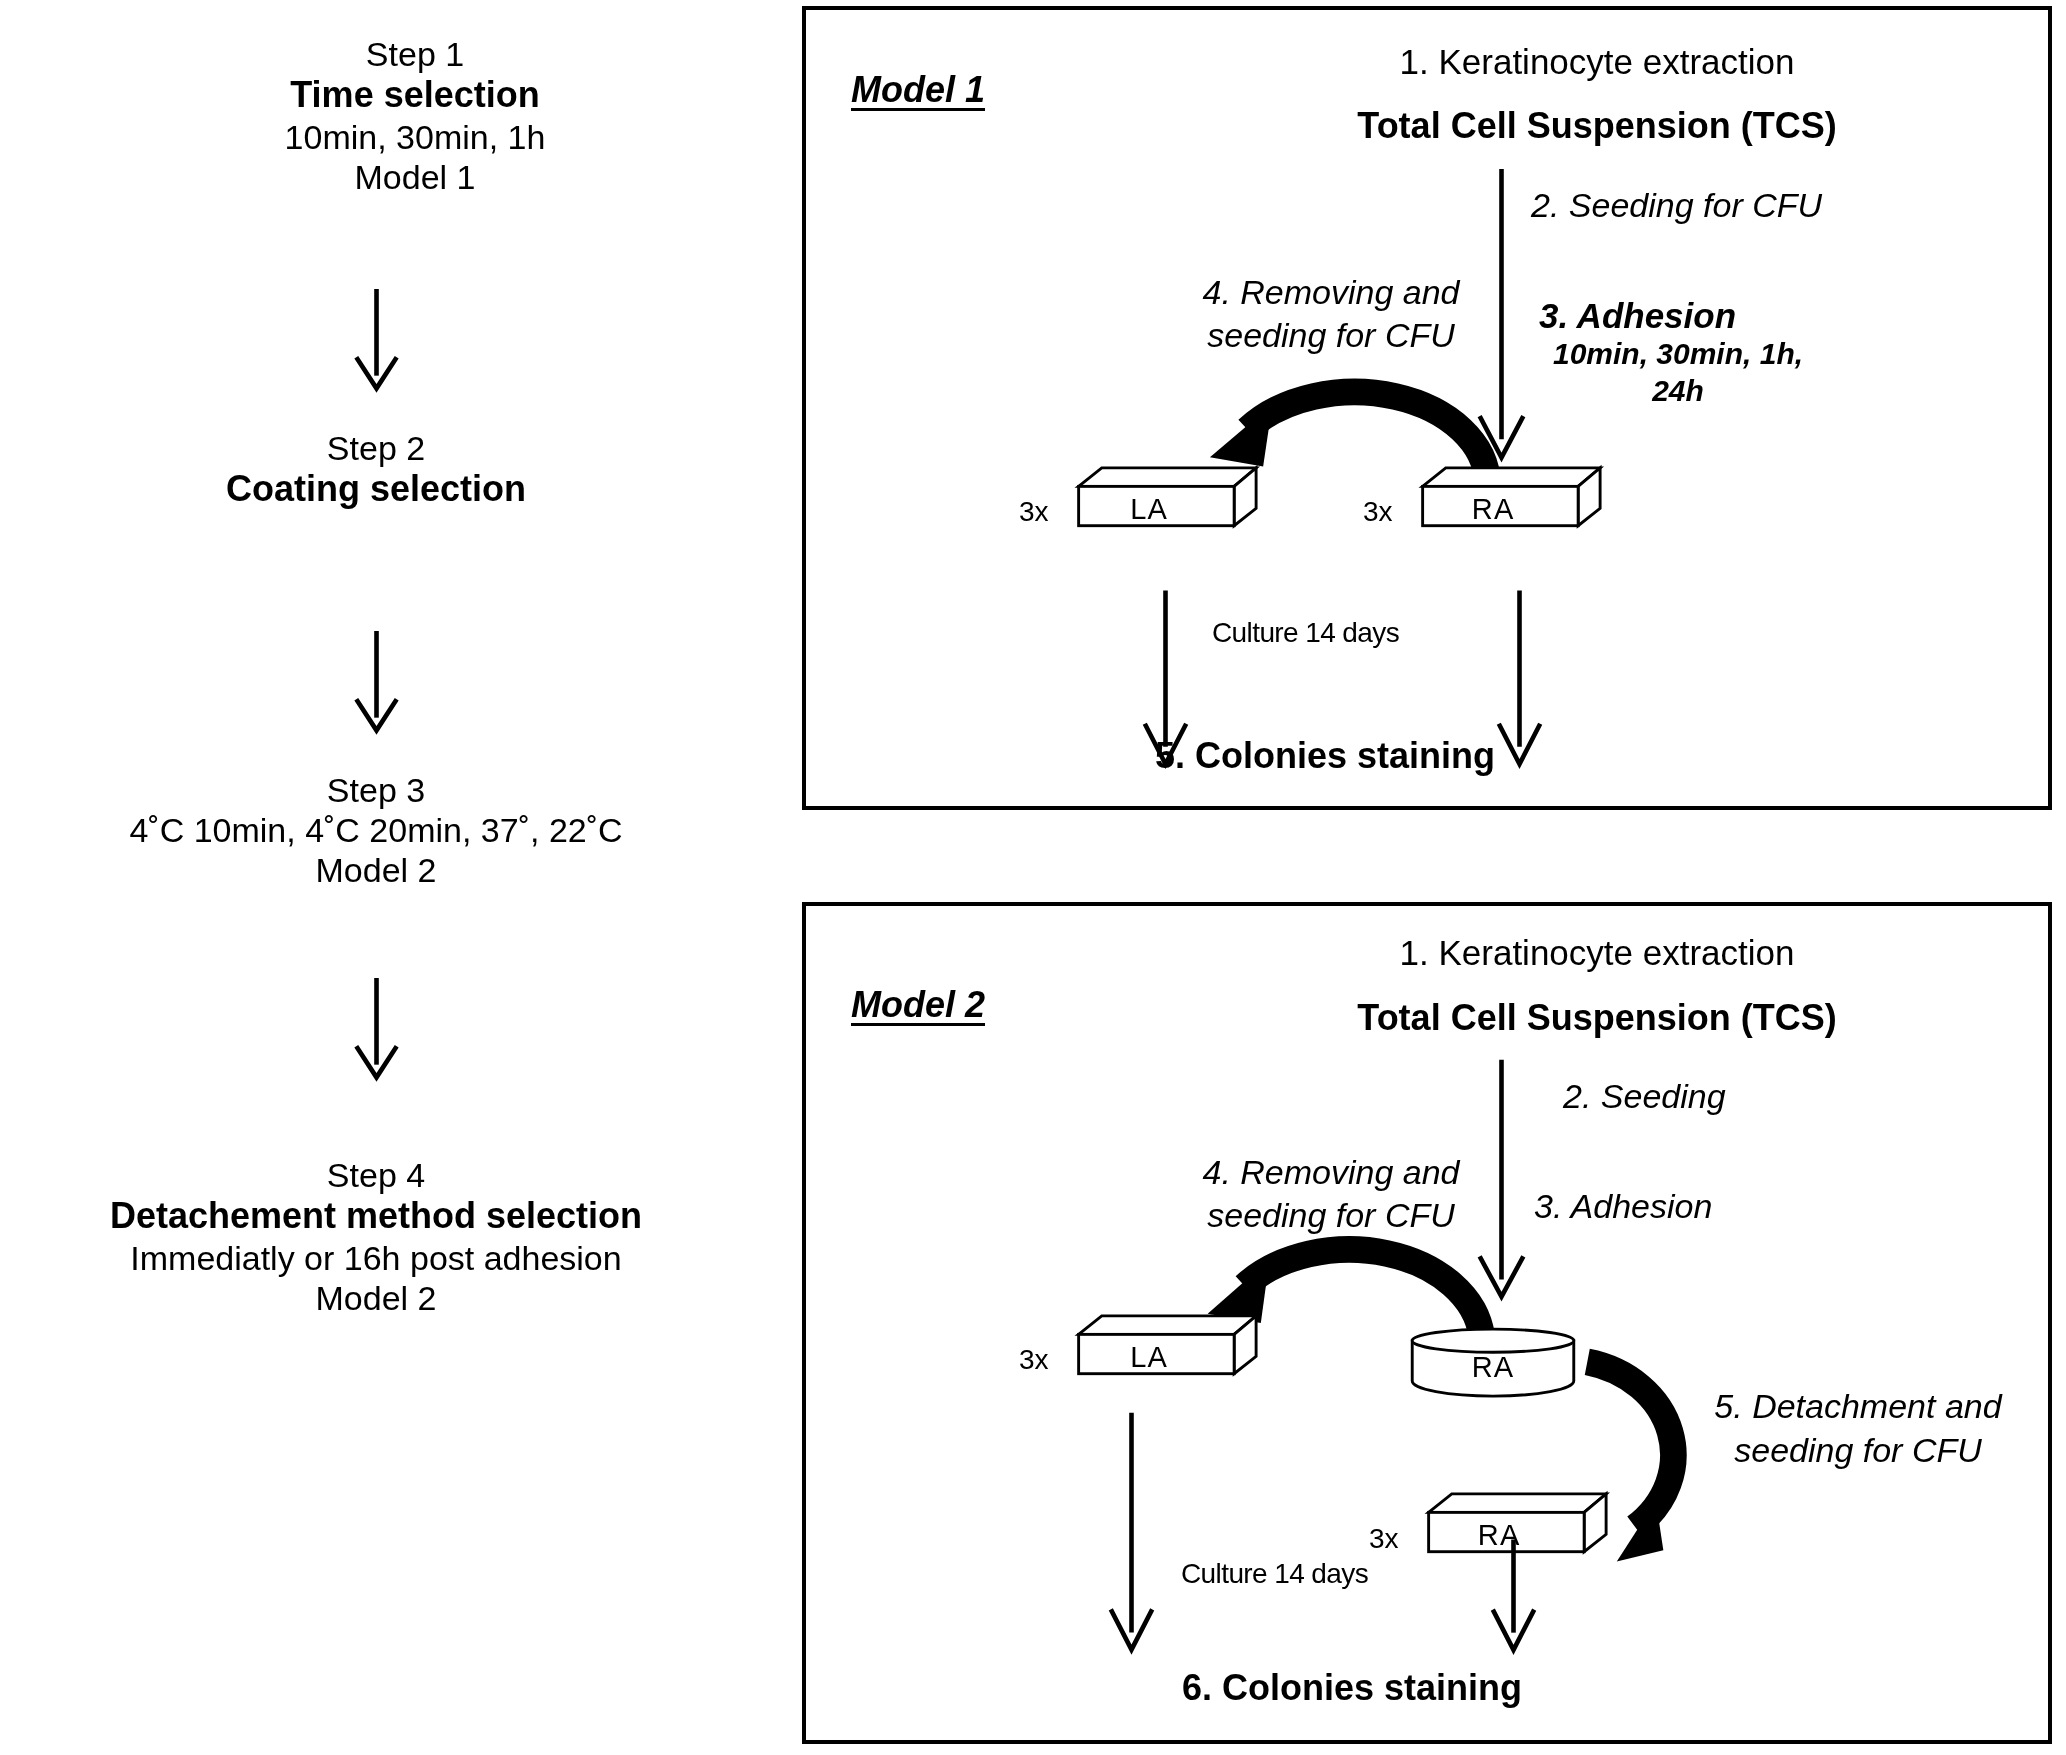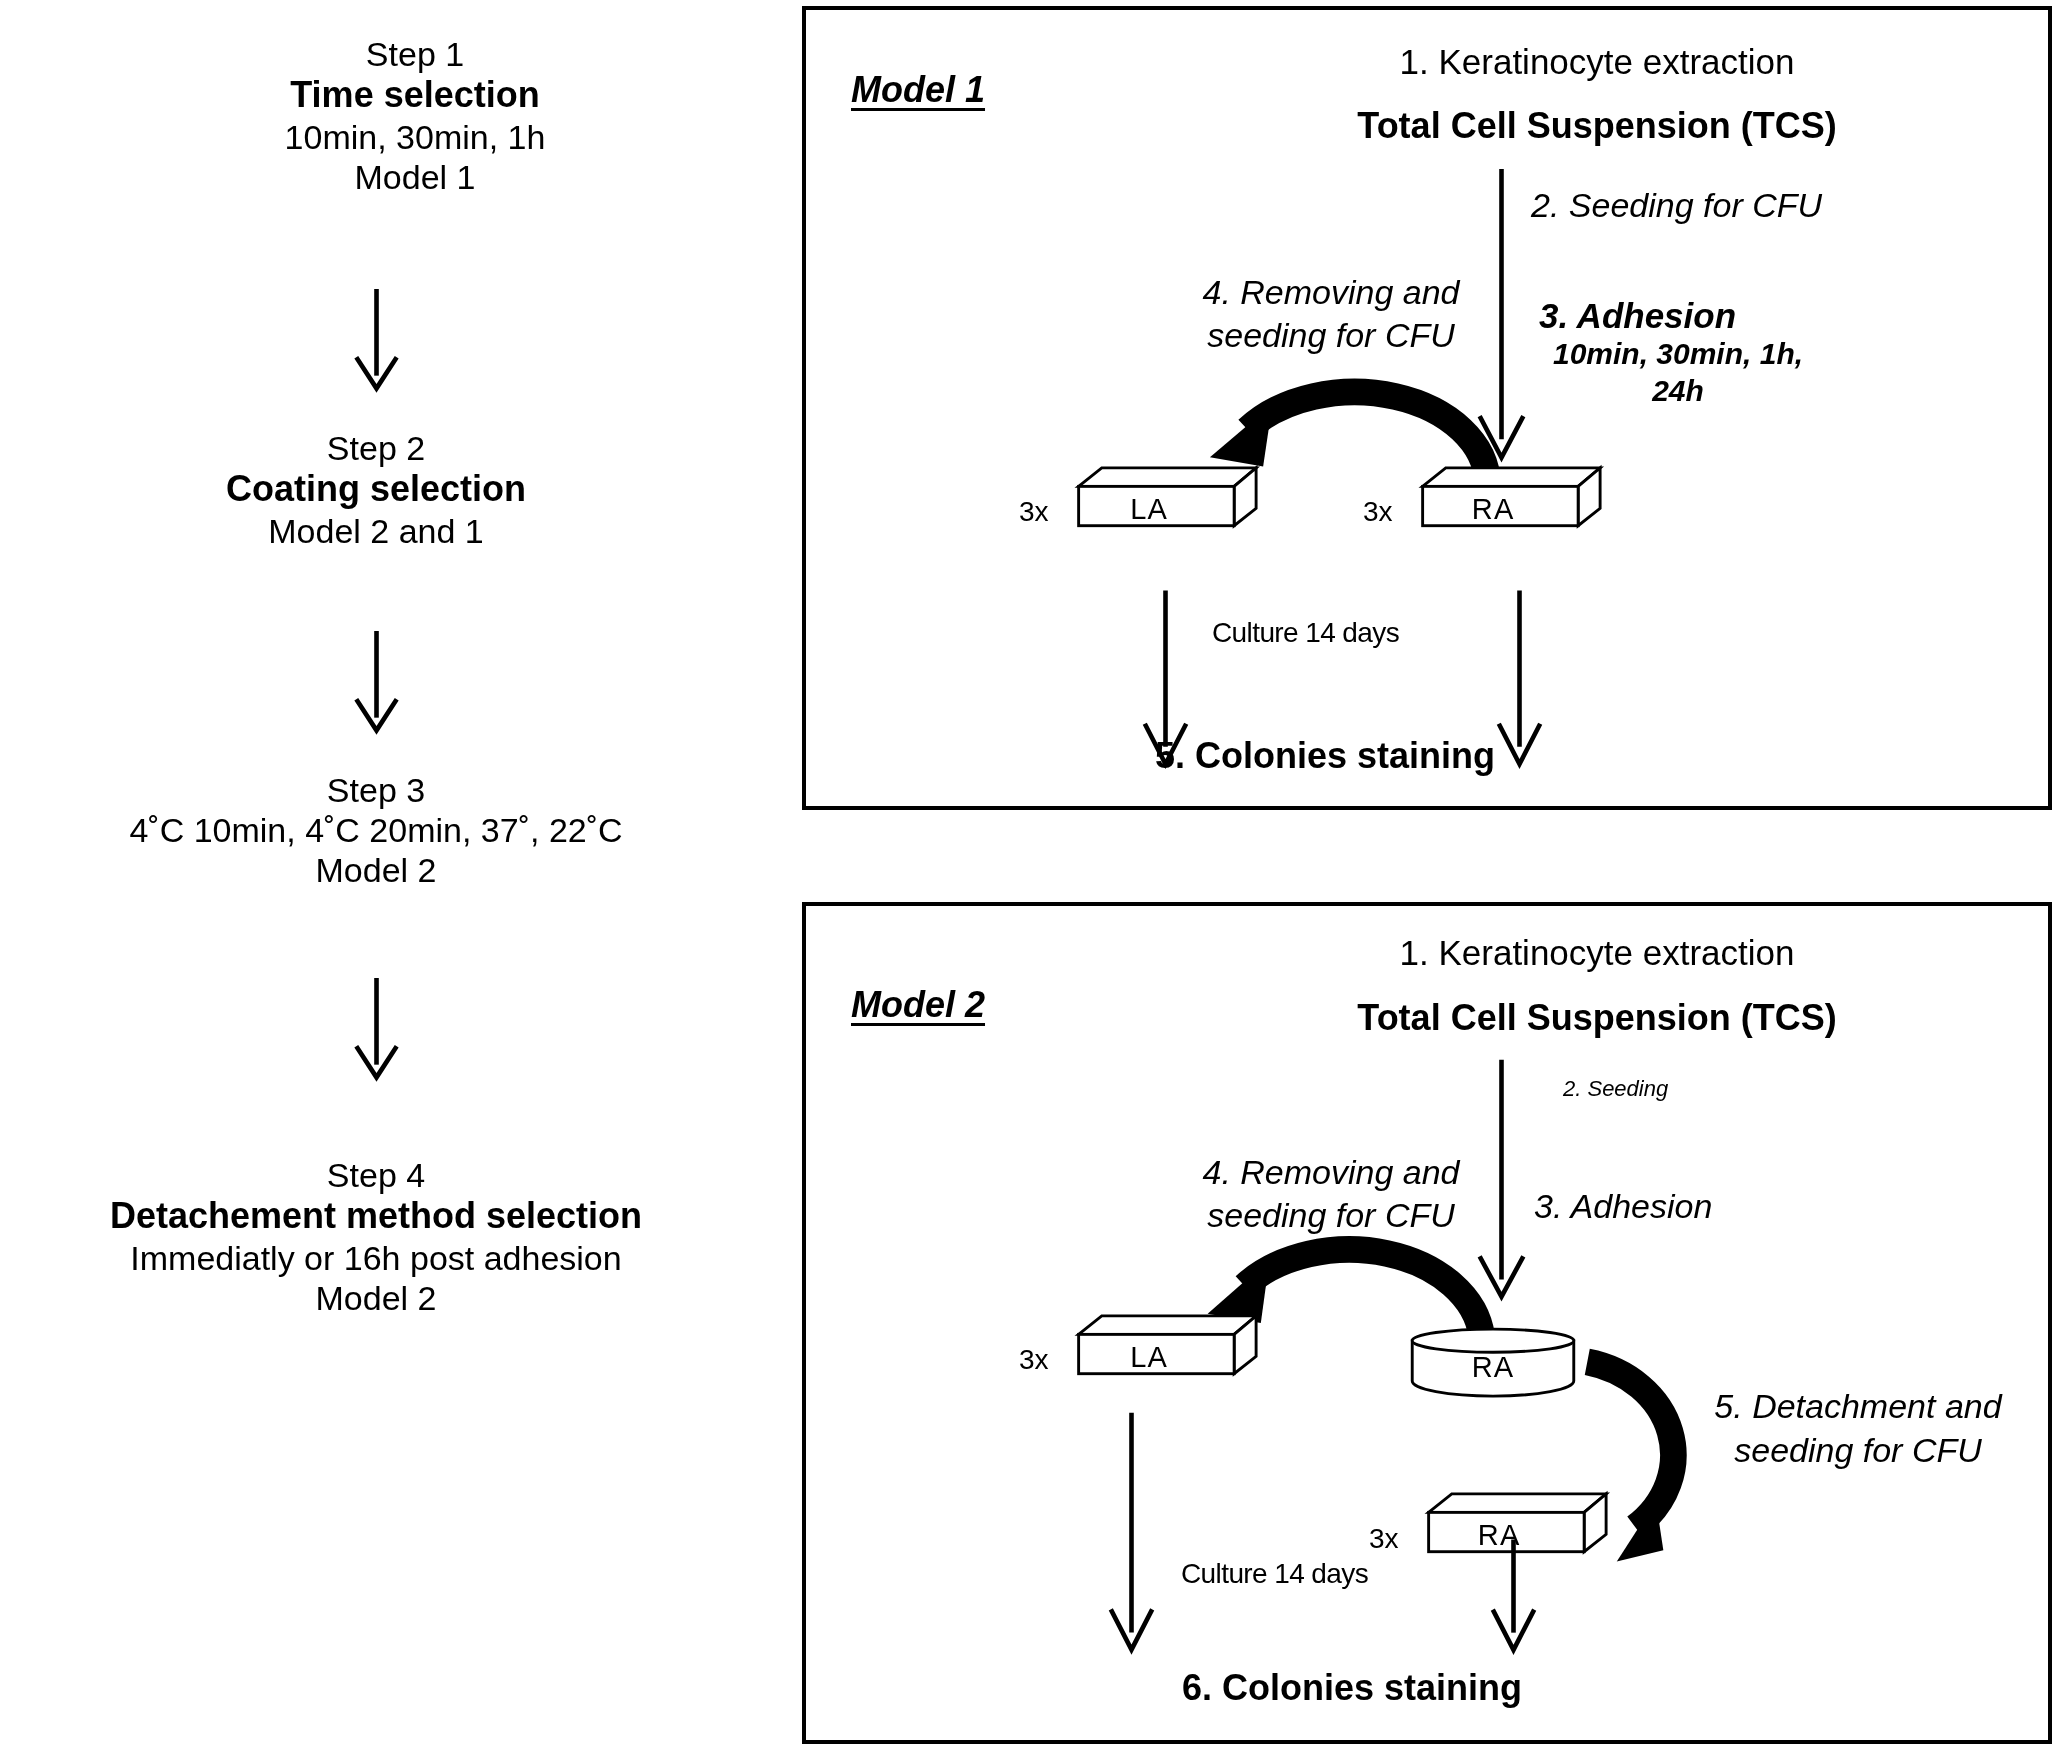--- a/index.html
+++ b/index.html
@@ -23,21 +23,21 @@
 
   
   .model-label{
     font-size:36px;font-weight:700;font-style:italic;
     text-decoration:underline;text-underline-offset:5.8px;
   }
   .t-plain{font-size:35px;font-weight:400;}
   .t-bold{font-size:36px;font-weight:700;}
   .t-ital{font-size:34px;font-style:italic;font-weight:400;}
   .t-ital-b{font-size:35px;font-style:italic;font-weight:700;}
-  .t-small-ital{font-size:22px;font-style:italic;font-weight:400;}
+  .t-small-ital{font-size:34px;font-style:italic;font-weight:400;}
   .t-culture{font-size:28px;font-weight:400;letter-spacing:-0.6px;}
   .t-3x{font-size:28px;font-weight:400;}
 
   
   .plate{position:absolute;}
   .plate svg{display:block;overflow:visible;}
   .plate .lbl{
     position:absolute;left:0;right:0;text-align:center;
     font-size:29px;letter-spacing:1.2px;
   }
@@ -58,21 +58,20 @@
 <div class="abs arrow" style="left:333px;top:289px;">
   <svg width="87" height="104" viewBox="0 0 150 180">
     <line x1="75" y1="0" x2="75" y2="150" stroke="#000" stroke-width="8"></line>
     <polyline points="40,118 75,172 110,118" fill="none" stroke="#000" stroke-width="8"></polyline>
   </svg>
 </div>
 
 <div class="abs step-block" style="left:0px;top:428px;">
   <div class="txt step-title">Step 2</div>
   <div class="txt step-head">Coating selection</div>
-  <div class="txt step-sub">Model 2 and 1</div>
 </div>
 
 <div class="abs arrow" style="left:333px;top:631px;">
   <svg width="87" height="104" viewBox="0 0 150 180">
     <line x1="75" y1="0" x2="75" y2="150" stroke="#000" stroke-width="8"></line>
     <polyline points="40,118 75,172 110,118" fill="none" stroke="#000" stroke-width="8"></polyline>
   </svg>
 </div>
 
 <div class="abs step-block" style="left:0px;top:770px;">

